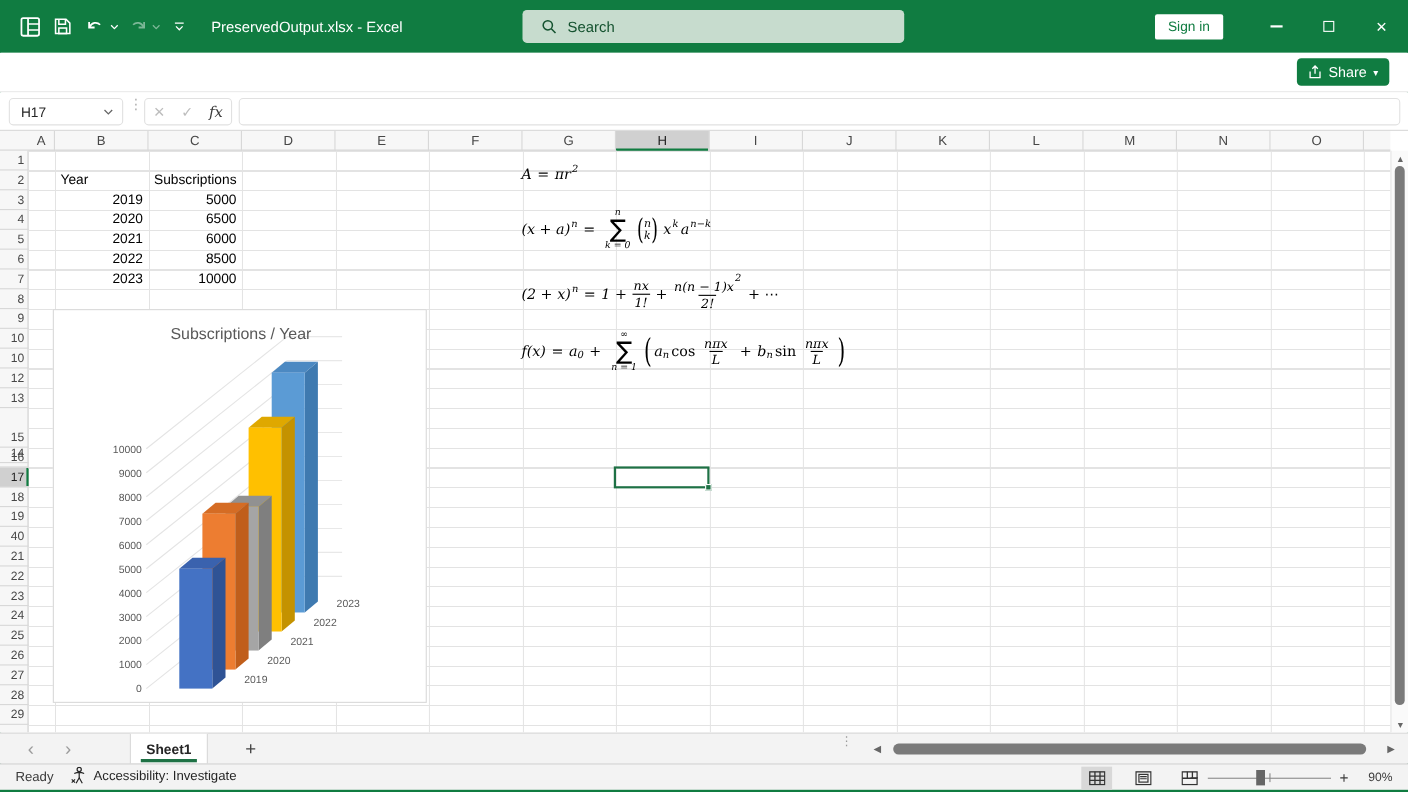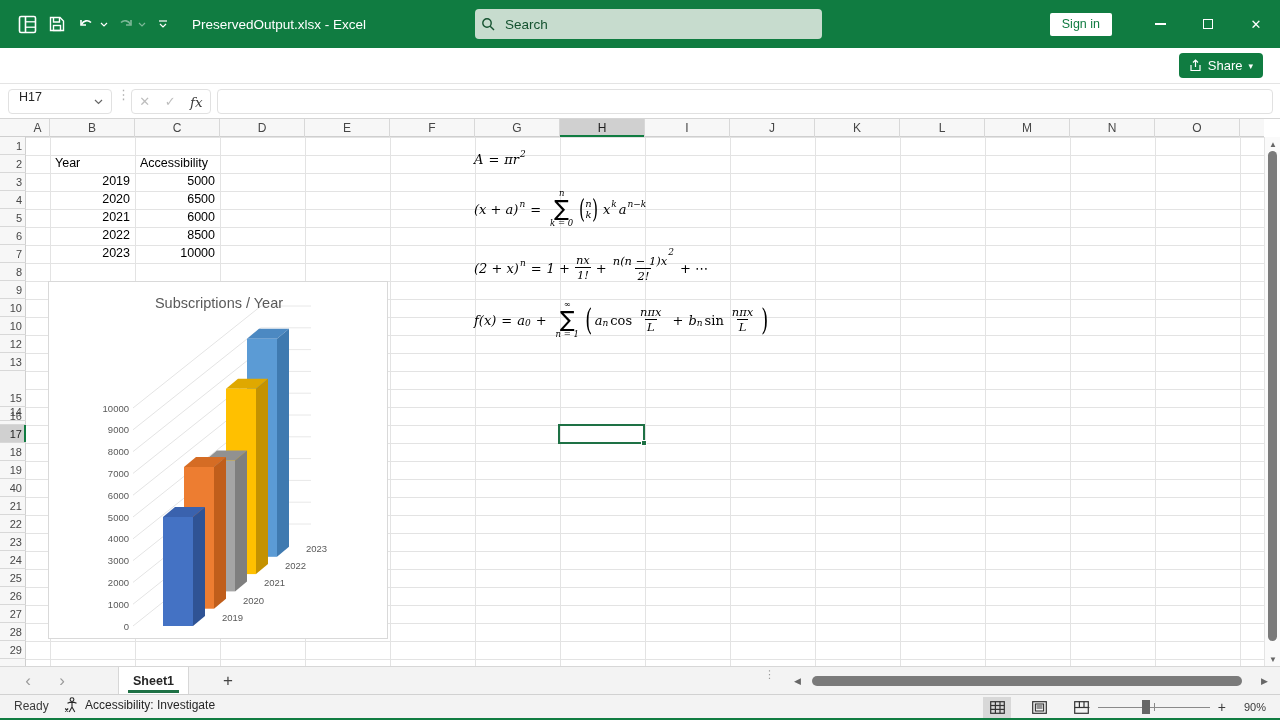--- a/index.html
+++ b/index.html
@@ -6,38 +6,38 @@
   html,body { width:1280px; height:720px; overflow:hidden; }
   body { font-family:"Liberation Sans", sans-serif; background:#fff; position:relative; }
   .window { position:absolute; inset:0; width:1280px; height:720px; box-shadow:inset 0 0 0 1px #107C41; }
 
   
   .titlebar { position:absolute; left:0; top:0; width:1280px; height:48px; background:#107C41; display:flex; align-items:center; }
   .qat { display:flex; align-items:center; gap:0; margin-left:12px; }
   .qat .qbtn { width:30px; height:30px; display:flex; align-items:center; justify-content:center; }
   .qat .chev { width:12px; height:30px; display:flex; align-items:center; justify-content:center; margin-left:-4px; }
   .doc-title { color:#fff; font-size:13.5px; margin-left:14px; white-space:nowrap; }
-  .searchbox { position:absolute; left:475px; top:9px; width:347px; height:30px; background:#C7DCCE; border-radius:4px; display:flex; align-items:center; padding-left:6px; gap:10px; }
+  .searchbox { position:absolute; left:475px; top:9px; width:347px; height:30px; background:#C7DCCE; border-radius:4px; display:flex; align-items:center; padding-left:17px; gap:10px; }
   .searchbox span { color:#14522F; font-size:13.5px; }
   .tb-right { position:absolute; right:0; top:0; height:48px; display:flex; align-items:center; }
   .signin { background:#fff; color:#107C41; font-size:12.5px; height:23px; padding:0 12px; display:flex; align-items:center; border:none; border-radius:2px; margin-right:24px; }
   .winbtn { width:48px; height:48px; display:flex; align-items:center; justify-content:center; color:#fff; font-size:13px; }
   .maxsq { width:10px; height:10px; border:1.3px solid #fff; display:inline-block; }
   .minline { width:11px; height:1.4px; background:#fff; display:inline-block; }
 
   
   .ribbonrow { position:absolute; left:0; top:48px; width:1280px; height:36px; background:#fff; border-bottom:1px solid #E4E4E4; display:flex; align-items:center; }
   #ribbon-tabs { display:flex; align-items:center; padding-left:18px; height:100%; }
   .rtab { padding:0 13px; font-size:13px; color:#262626; height:100%; display:flex; align-items:center; cursor:default; }
   .share-btn { position:absolute; right:17px; top:5px; height:25px; background:#107C41; color:#fff; border:none; border-radius:4px; font-size:13px; display:flex; align-items:center; gap:6px; padding:0 10px; }
   .share-btn .dd { font-size:9px; }
 
   
   .formularow { position:absolute; left:0; top:84px; width:1280px; height:35px; background:#fff; border-bottom:1px solid #D5D5D5; }
-  .namebox { position:absolute; left:8px; top:5px; width:104px; height:25px; border:1px solid #E1E1E1; border-radius:4px; display:flex; align-items:flex-start; font-size:12.5px; color:#262626; padding-left:10px; }
+  .namebox { position:absolute; left:8px; top:5px; width:104px; height:25px; border:1px solid #E1E1E1; border-radius:4px; display:flex; align-items:center; font-size:12.5px; color:#262626; padding-left:10px; }
   .namebox .nbchev { position:absolute; right:8px; top:9px; }
   .fdots { position:absolute; left:117px; top:7px; color:#B0B0B0; font-size:13px; letter-spacing:0; line-height:7px; text-align:center; width:8px; }
   .fbtns { position:absolute; left:131px; top:5px; width:80px; height:25px; border:1px solid #E1E1E1; border-radius:4px; display:flex; align-items:center; justify-content:space-around; }
   .fbtns .gx { color:#BDBDBD; font-size:13px; }
   .fx { font-family:"DejaVu Serif", serif; font-style:italic; font-size:13.5px; color:#3B3B3B; }
   .finput { position:absolute; left:217px; top:5px; width:1056px; height:25px; border:1px solid #E1E1E1; border-radius:4px; background:#fff; }
 
   
   .sheet { position:absolute; left:0; top:119px; width:1280px; height:547px; background:#fff; overflow:hidden; }
   .corner { position:absolute; left:0; top:0; width:26px; height:18px; background:#F7F7F7; border-right:1px solid #CFCFCF; border-bottom:1px solid #CFCFCF; }
@@ -255,21 +255,21 @@
         <div class="rowhdr" style="top: 396px;">23</div>
         <div class="rowhdr" style="top: 414px;">24</div>
         <div class="rowhdr" style="top: 432px;">25</div>
         <div class="rowhdr" style="top: 450px; text-align: center;">26</div>
         <div class="rowhdr" style="top: 468px;">27</div>
         <div class="rowhdr" style="top: 486px;">28</div>
         <div class="rowhdr" style="top: 504px;">29</div>
       </div>
     <div id="cells">
         <div class="cell left" style="left: 50px; top: 36px; width: 85px;">Year</div>
-        <div class="cell left" style="left: 135px; top: 36px; width: 85px;">Accessibility</div>
+        <div class="cell left" style="left: 135px; top: 36px; width: 85px;">Subscriptions</div>
         <div class="cell right" style="left: 50px; top: 54px; width: 85px;">2019</div>
         <div class="cell right" style="left: 135px; top: 54px; width: 85px;">5000</div>
         <div class="cell right" style="left: 50px; top: 72px; width: 85px;">2020</div>
         <div class="cell right" style="left: 135px; top: 72px; width: 85px;">6500</div>
         <div class="cell right" style="left: 50px; top: 90px; width: 85px;">2021</div>
         <div class="cell right" style="left: 135px; top: 90px; width: 85px;">6000</div>
         <div class="cell right" style="left: 50px; top: 108px; width: 85px;">2022</div>
         <div class="cell right" style="left: 135px; top: 108px; width: 85px;">8500</div>
         <div class="cell right" style="left: 50px; top: 126px; width: 85px;">2023</div>
         <div class="cell right" style="left: 135px; top: 126px; width: 85px;">10000</div>

